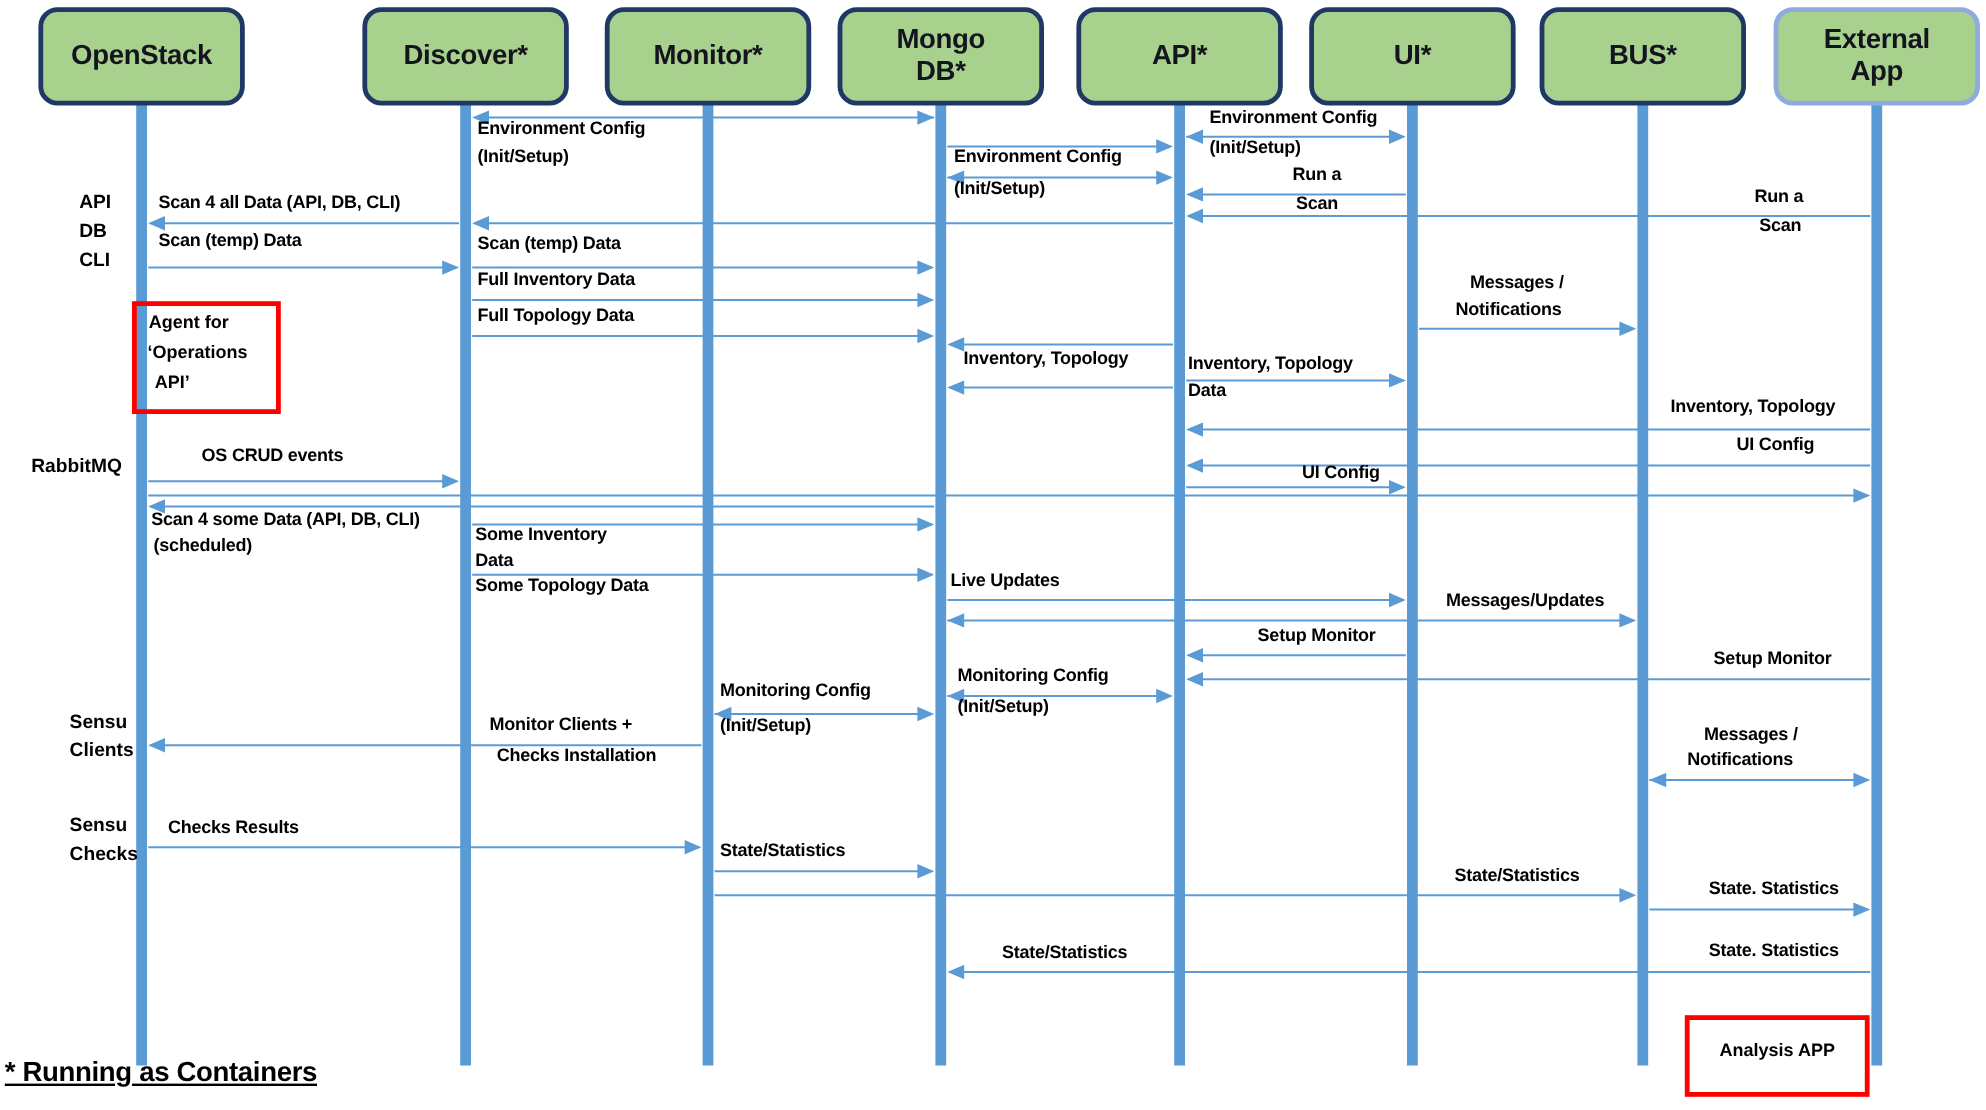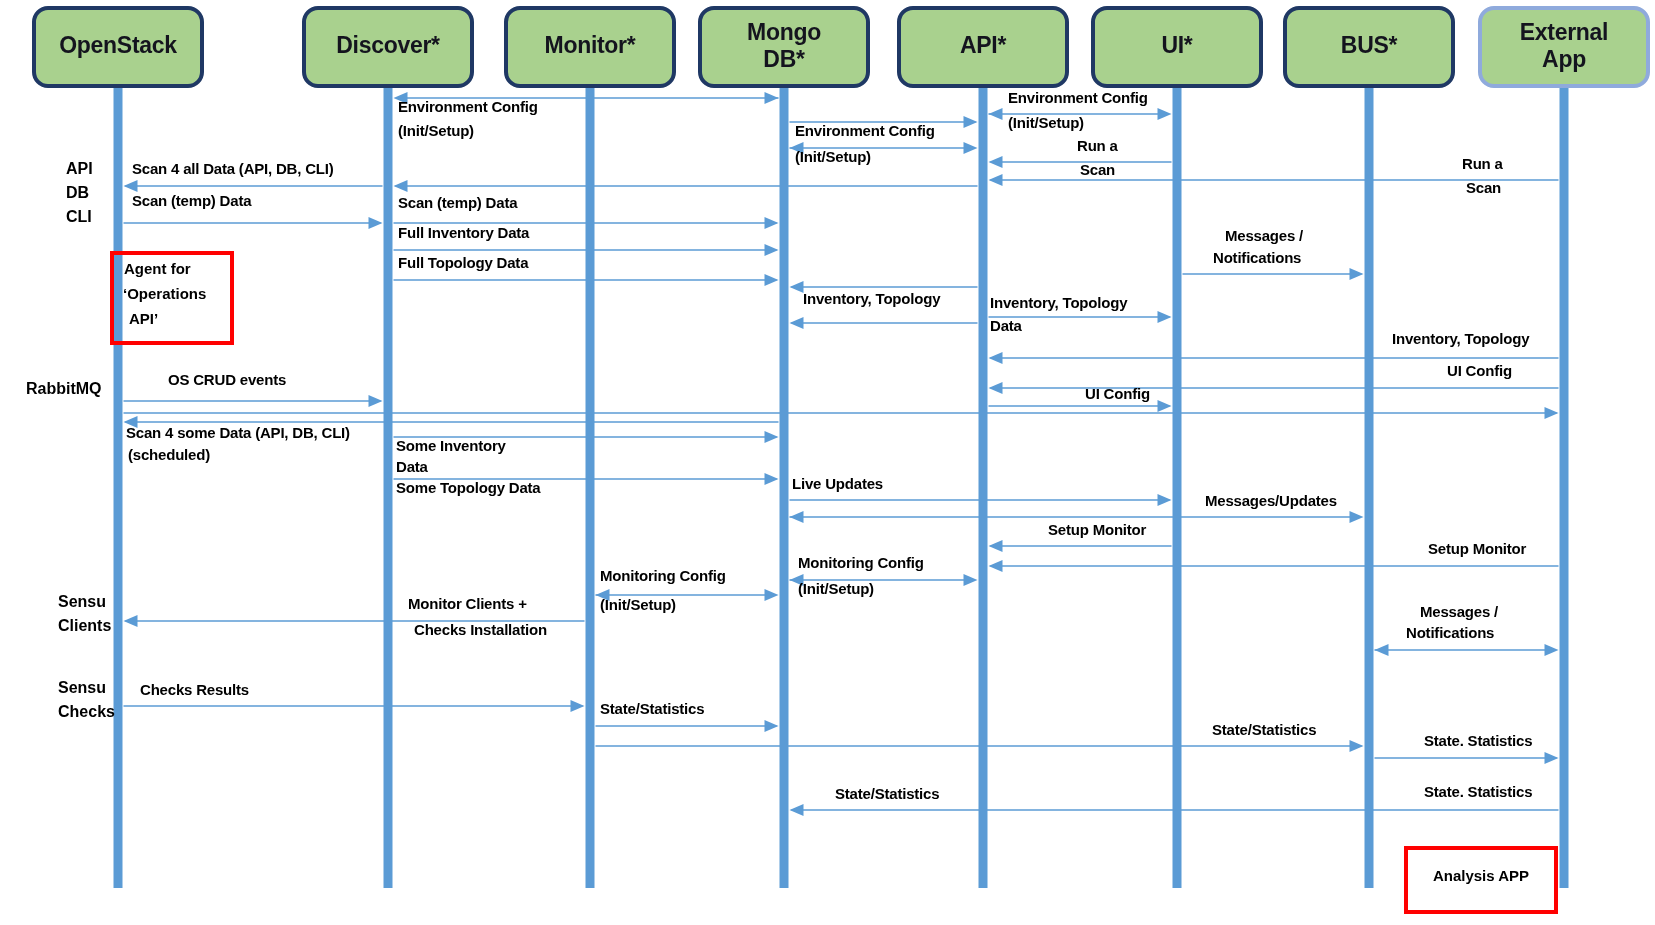--- a/index.html
+++ b/index.html
@@ -181,13 +181,14 @@
       <text x="58" y="620" class="side-label" text-anchor="start" dominant-baseline="hanging">Clients</text>
       <text x="58" y="682" class="side-label" text-anchor="start" dominant-baseline="hanging">Sensu</text>
       <text x="58" y="706" class="side-label" text-anchor="start" dominant-baseline="hanging">Checks</text>
       <rect x="112" y="253" width="120" height="90" fill="none" stroke="#FF0000" stroke-width="4"></rect>
       <text x="124" y="263" class="note-label" text-anchor="start" dominant-baseline="hanging">Agent for</text>
       <text x="123" y="288" class="note-label" text-anchor="start" dominant-baseline="hanging">‘Operations</text>
       <text x="129" y="313" class="note-label" text-anchor="start" dominant-baseline="hanging">API’</text>
       <rect x="1406" y="848" width="150" height="64" fill="none" stroke="#FF0000" stroke-width="4"></rect>
       <text x="1481" y="870" class="note-label" text-anchor="middle" dominant-baseline="hanging">Analysis APP</text>
     </svg>
+  <div id="footnote">* Running as Containers</div>
 </div>
 
 </body></html>

